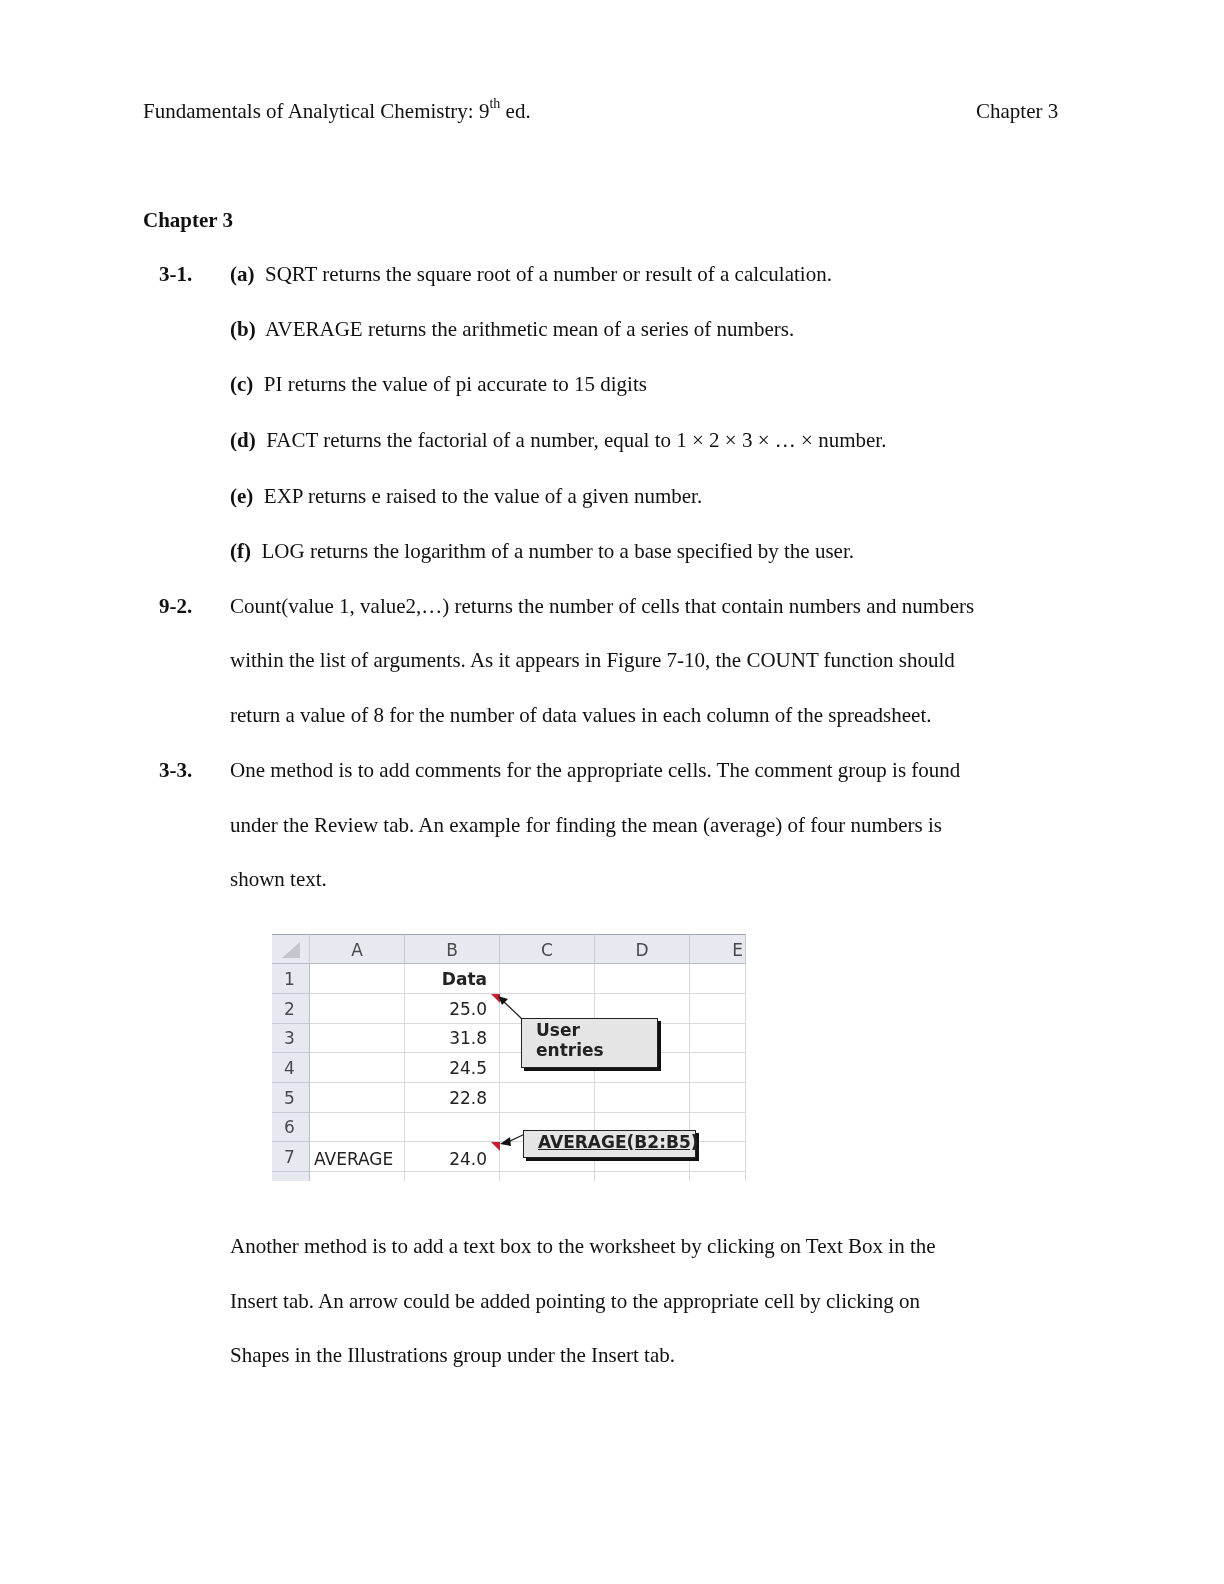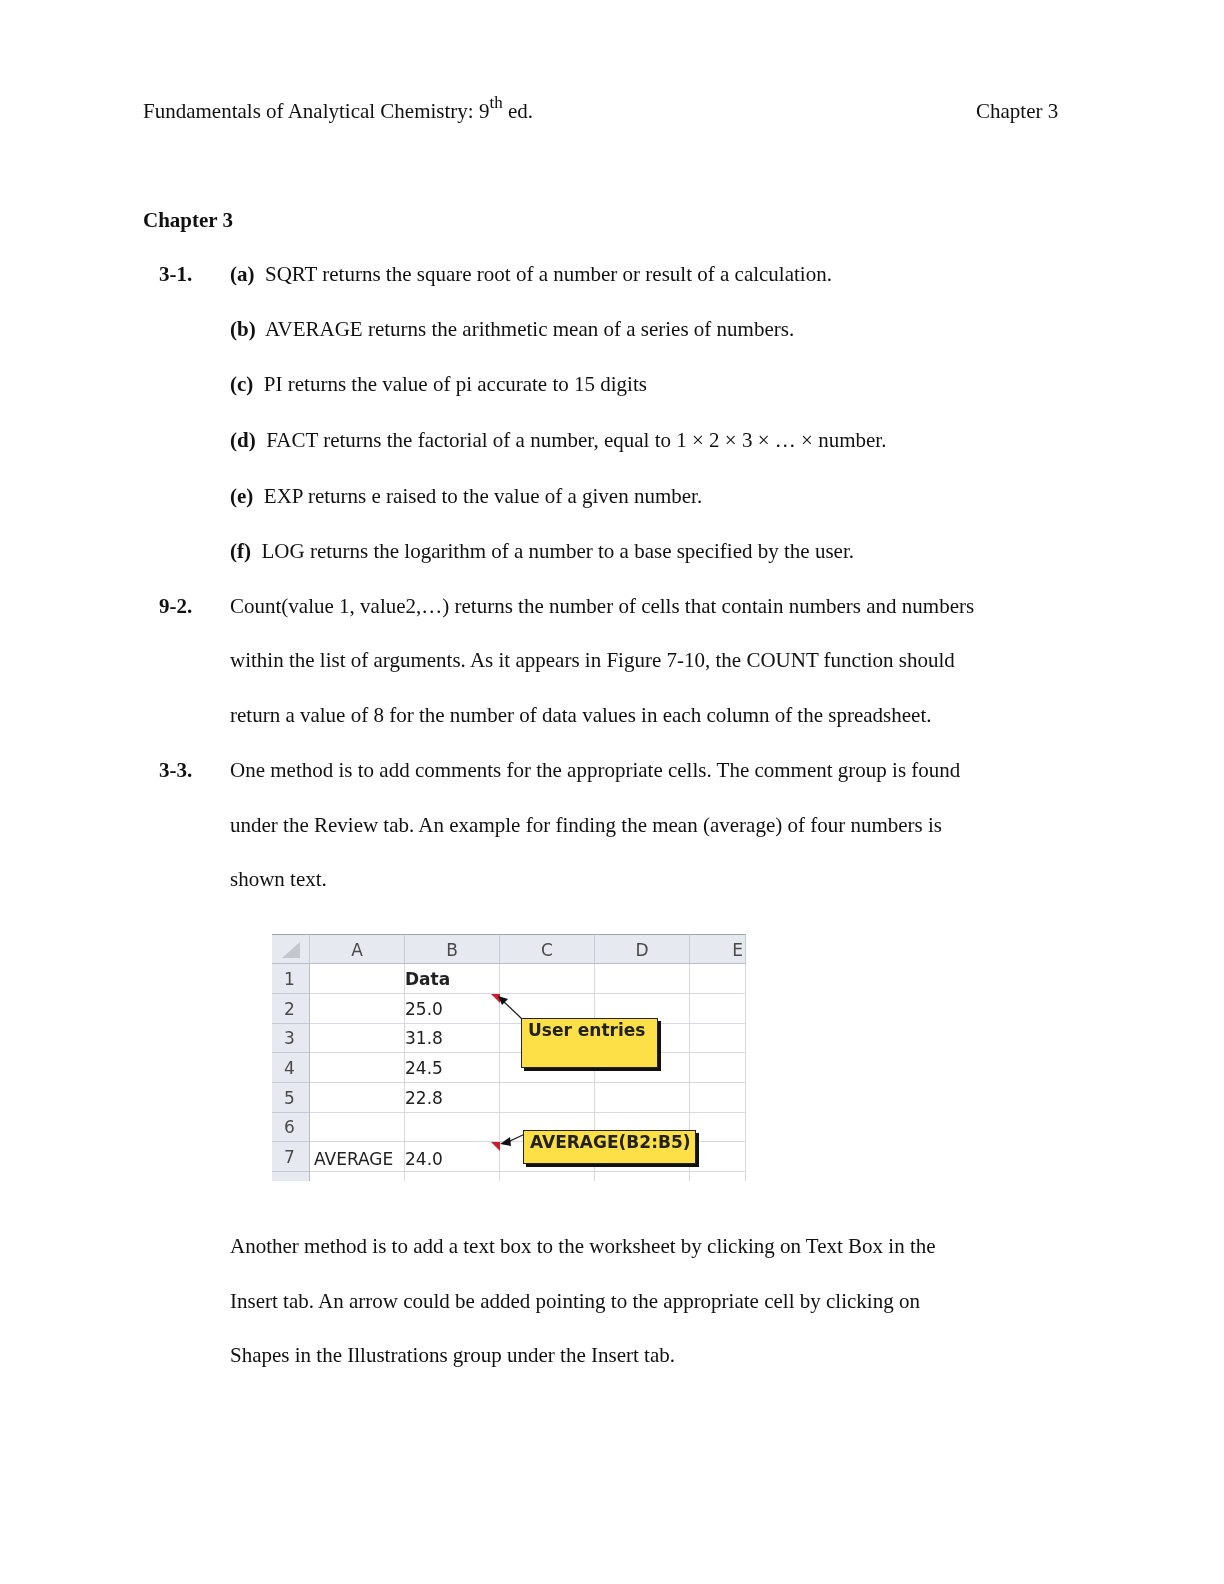--- a/index.html
+++ b/index.html
@@ -2,45 +2,45 @@
 <html><head>
   <meta charset="utf-8">
   <style>
     html, body { margin: 0; padding: 0; background: #ffffff; }
     body { width: 1224px; height: 1584px; position: relative; overflow: hidden;
            font-family: "Liberation Serif", "DejaVu Serif", serif; color: #111; }
     .abs { position: absolute; }
     .hdr { font-size: 21px; top: 99px; }
     .hdr-left { left: 143px; }
     .hdr-right { left: 976px; }
-    sup { font-size: 17px; line-height: 0; position: relative; top: -2px; }
+    sup { font-size: 14px; line-height: 0; position: relative; top: -2px; }
     .chap { left: 143px; top: 208px; font-size: 21px; font-weight: bold; }
     .line { font-size: 21px; white-space: nowrap; margin-left: 16px; }
     .num { left: 143px; font-weight: bold; }
     .ind { left: 214px; }
     .lbl { font-weight: bold; }
 
     
     .sheet { left: 272px; top: 934px; width: 474px; height: 247px; background: #fff;
              font-family: "DejaVu Sans", "Liberation Sans", sans-serif; font-size: 17px; color: #222; }
     .sheet .col-hdr { position: absolute; top: 0; height: 30px; background: #e6e9ef;
              border-right: 1px solid #c5c9d1; border-bottom: 1px solid #b9bec6; border-top: 1px solid #9ea4ad;
              box-sizing: border-box; text-align: center; line-height: 30px; color: #4a4a4a; }
     .sheet .row-hdr { position: absolute; left: 0; width: 38px; background: #e6e9ef;
              border-right: 1px solid #b9bec6; border-bottom: 1px solid #c5c9d1; box-sizing: border-box;
              text-align: left; padding-left: 12px; color: #4a4a4a; }
     .sheet .cell { position: absolute; border-right: 1px solid #d6d9de; border-bottom: 1px solid #d6d9de;
              box-sizing: border-box; white-space: nowrap; overflow: visible; }
-    .sheet .right { padding-right: 3px; }
+    .sheet .right { text-align: right; padding-right: 12px; }
     .sheet .left { text-align: left; padding-left: 4px; }
     .corner-tri { position: absolute; left: 10px; top: 7px; width: 0; height: 0;
              border-left: 18px solid transparent; border-bottom: 16px solid #c3c6cc; }
-    .comment { position: absolute; background: #fde047; border: 1px solid #222;
+    .comment { position: absolute; background: #e5e5e5; border: 1px solid #222;
              box-shadow: 3px 3px 0 #111; font-family: "DejaVu Sans", "Liberation Sans", sans-serif;
-             font-weight: bold; font-size: 17px; color: #222; padding: 1px 6px; box-sizing: border-box; }
+             font-weight: bold; font-size: 17px; color: #222; padding: 1px 14px; box-sizing: border-box; }
     .red-ind { position: absolute; width: 0; height: 0; border-left: 9px solid transparent;
              border-top: 9px solid #c81e32; }
   </style>
 </head>
 <body>
 
 <div class="abs hdr hdr-left"><span>Fundamentals of Analytical Chemistry: 9</span><sup>th</sup><span> ed.</span></div>
 <div class="abs hdr hdr-right">Chapter 3</div>
 
 <div class="abs chap">Chapter 3</div>
@@ -130,18 +130,18 @@
   <div class="red-ind" style="left:219px;top:208px;"></div>
 
   <svg class="abs" style="left:0;top:0;" width="474" height="247">
     <line x1="250" y1="85" x2="230" y2="66" stroke="#222" stroke-width="1.3"></line>
     <polygon points="226,62 236,65 230,71" fill="#111"></polygon>
     <line x1="255" y1="199" x2="236" y2="208" stroke="#222" stroke-width="1.3"></line>
     <polygon points="228,210 238,203 239,212" fill="#111"></polygon>
   </svg>
 
   <div class="comment" style="left:249px;top:84px;width:137px;height:50px;">User entries</div>
-  <div class="comment" style="left:251px;top:196px;width:173px;height:34px;">AVERAGE(B2:B5)</div>
+  <div class="comment" style="left:251px;top:196px;width:173px;height:28px;text-decoration:underline;">AVERAGE(B2:B5)</div>
 </div>
 
 <div class="abs line ind" style="top:1234px">Another method is to add a text box to the worksheet by clicking on Text Box in the</div>
 <div class="abs line ind" style="top:1289px">Insert tab. An arrow could be added pointing to the appropriate cell by clicking on</div>
 <div class="abs line ind" style="top:1343px">Shapes in the Illustrations group under the Insert tab.</div>
 
 </body></html>

